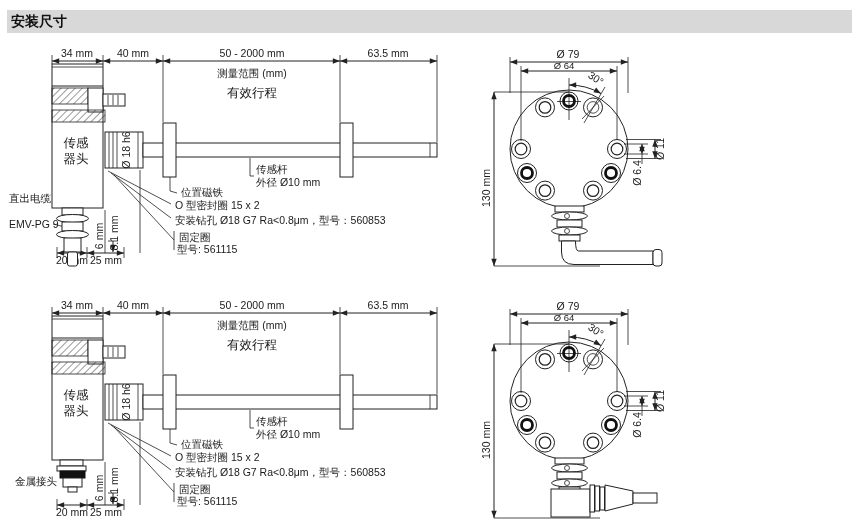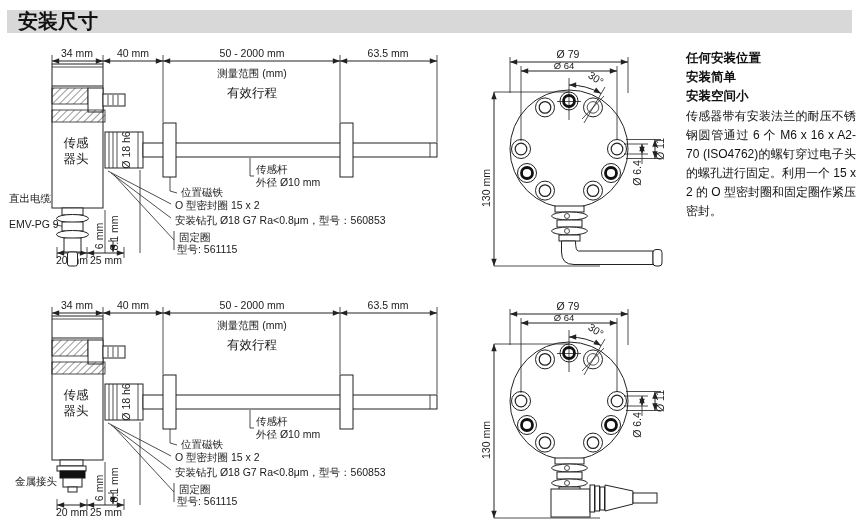--- a/index.html
+++ b/index.html
@@ -1,19 +1,19 @@
 <!DOCTYPE html>
 <html><head>
 <meta charset="utf-8">
 <style>
   html,body{margin:0;padding:0;background:#fff;}
   #page{position:relative;width:858px;height:528px;background:#fff;overflow:hidden;
         font-family:"Liberation Sans","DejaVu Sans",sans-serif;color:#1a1a1a;}
   #hdr{position:absolute;left:7px;top:10px;width:845px;height:23px;background:#d8d8d8;}
-  #hdr .t{font-size:20px;font-weight:bold;line-height:23px;padding-left:11px;color:#111;}
+  #hdr .t{font-size:14px;font-weight:bold;line-height:23px;padding-left:4px;color:#111;}
   #note{position:absolute;left:686px;top:49px;width:170px;}
   #note .b{font-size:12.5px;font-weight:bold;line-height:19px;color:#111;}
   #note .p{font-size:12px;line-height:19px;text-align:justify;margin-top:1px;color:#111;}
   svg{position:absolute;left:0;top:0;}
   svg text{font-family:"Liberation Sans","DejaVu Sans",sans-serif;fill:#1a1a1a;}
   .d{font-size:10.5px;text-anchor:middle;}
   .l{font-size:10.5px;}
   .big{font-size:12.5px;text-anchor:middle;}
   .ln{stroke:#222;stroke-width:1;fill:none;}
   .thin{stroke:#222;stroke-width:0.8;fill:none;}
@@ -21,26 +21,20 @@
   .dk{fill:#111;stroke:#111;}
 </style>
 </head>
 <body>
 <div id="page">
 
 <div id="hdr">
   <div class="t">安装尺寸</div>
 </div>
 
-<div id="note">
-  <div class="b">任何安装位置</div>
-  <div class="b">安装简单</div>
-  <div class="b">安装空间小</div>
-  <div class="p">传感器带有安装法兰的耐压不锈钢圆管通过 6 个 M6 x 16 x A2-70 (ISO4762)的螺钉穿过电子头的螺孔进行固定。利用一个 15 x 2 的 O 型密封圈和固定圈作紧压密封。</div>
-</div>
 
 <svg width="858" height="528" viewBox="0 0 858 528">
 <defs>
   <marker id="aE" viewBox="0 0 10 10" refX="9" refY="5" markerWidth="10" markerHeight="8" orient="auto-start-reverse">
     <path d="M0,1.6 L9,5 L0,8.4 Z" fill="#222"></path>
   </marker>
   <pattern id="hatch" width="5" height="5" patternUnits="userSpaceOnUse" patternTransform="rotate(45)">
     <line x1="0" y1="0" x2="0" y2="5" stroke="#333" stroke-width="1"></line>
   </pattern>
 

